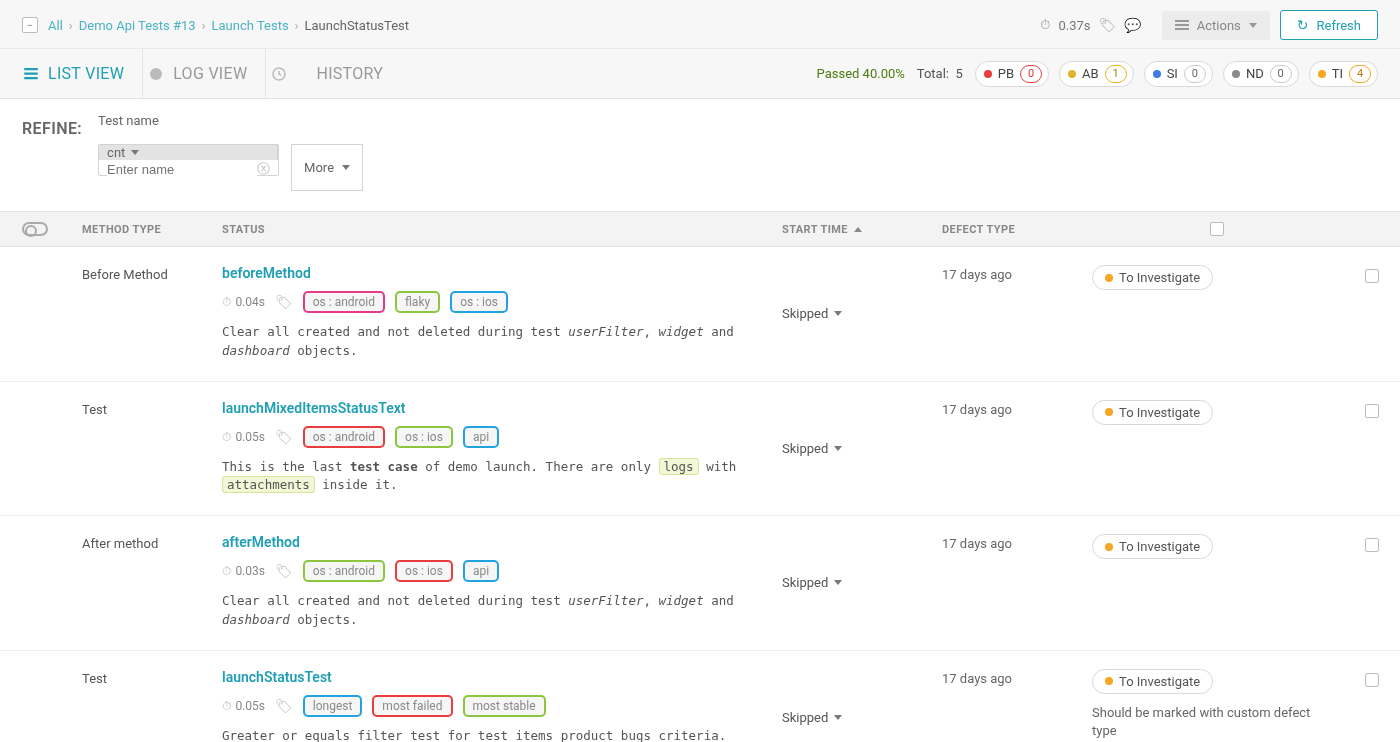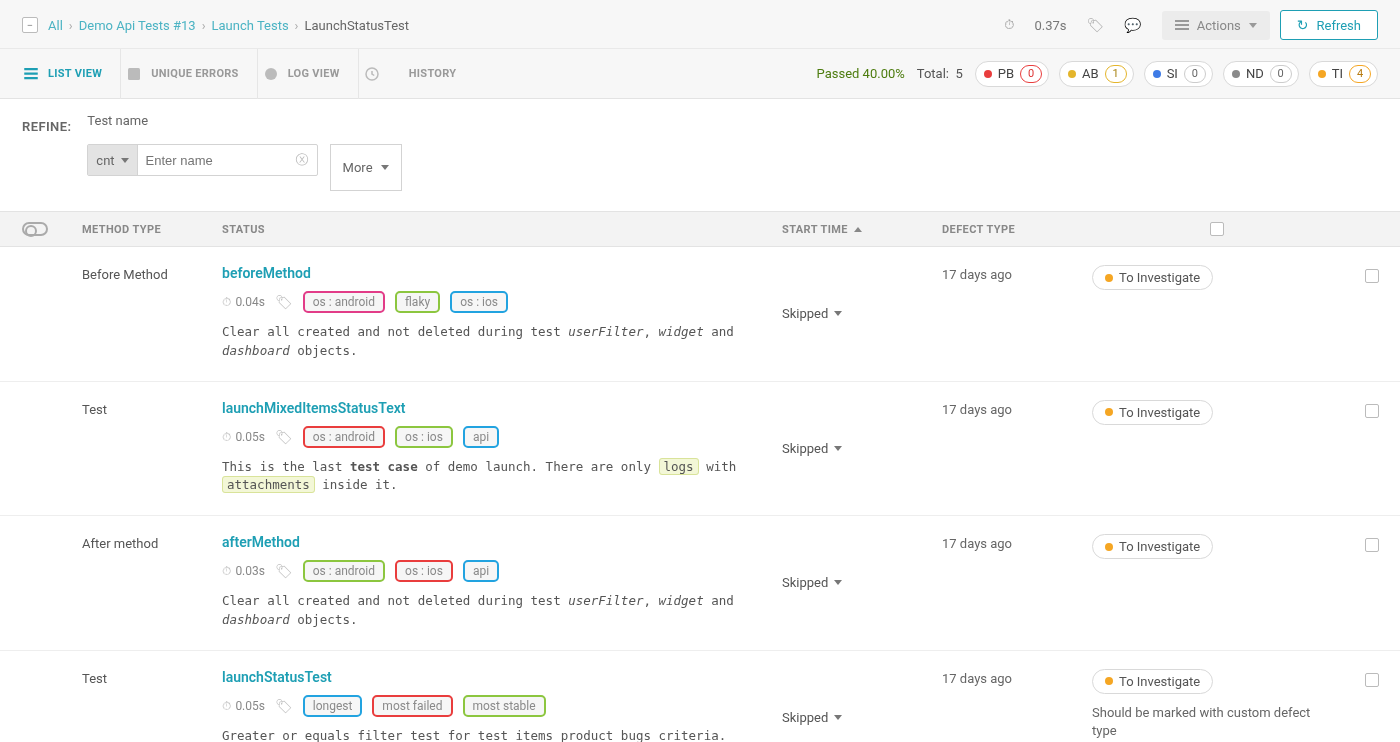--- a/index.html
+++ b/index.html
@@ -20,21 +20,21 @@
   .breadcrumb { display: flex; align-items: center; gap: 6px; font-size: 13px; color: #666; }
   .crumb-sep { color: #aaa; }
   .crumb-link { color: #4bb3c3; cursor: pointer; }
   .crumb-current { color: #666; }
   .collapse-toggle {
     width: 16px; height: 16px; border: 1px solid #bbb; border-radius: 2px;
     display: inline-flex; align-items: center; justify-content: center;
     font-size: 11px; color: #888; margin-right: 4px; background: #fff;
   }
   .top-right { display: flex; align-items: center; gap: 10px; color: #777; }
-  .top-meta { display: flex; align-items: center; gap: 20px; margin-right: 10px; }
+  .top-meta { display: flex; align-items: center; gap: 8px; margin-right: 10px; }
   .clock-ico::before { content: "\23F1"; font-size: 13px; color: #999; }
   .tag-ico, .chat-ico { font-size: 14px; color: #aaa; }
   .actions-btn {
     display: flex; align-items: center; gap: 8px;
     padding: 6px 12px; border: 1px solid transparent; border-radius: 3px;
     color: #888; cursor: pointer; background: #ececec;
   }
   .burger { display: inline-block; width: 14px; height: 10px;
     background: linear-gradient(#999, #999) 0 0/100% 2px no-repeat,
                 linear-gradient(#999,#999) 0 4px/100% 2px no-repeat,
@@ -49,22 +49,22 @@
 
   
   .tabsbar {
     display: flex; align-items: center; justify-content: space-between;
     padding: 0 22px; background: #f7f7f7; height: 50px;
     border-bottom: 1px solid #e3e3e3;
   }
   .tabs-left { display: flex; align-items: center; }
   .tab {
     display: flex; align-items: center; gap: 8px; padding: 0 18px 0 4px;
-    height: 50px; color: #999; text-transform: uppercase; font-weight: 700;
-    letter-spacing: .3px; cursor: pointer; font-size: 11px;
+    height: 50px; color: #999; text-transform: uppercase; font-weight: 400;
+    letter-spacing: .3px; cursor: pointer; font-size: 16px;
     border-right: 1px solid #e6e6e6;
     justify-content: space-between;
   }
   .tab:first-child { padding-left: 0; }
   .tab.active { color: #1e9fb4; }
   .tab-ico { width: 18px; height: 18px; display: inline-flex; align-items: center; justify-content: center; }
   .tab-ico svg { width: 18px; height: 18px; }
   .tabs-right { display: flex; align-items: center; gap: 12px; }
   .pass-pct { color: #4d7c0f; }
   .total-count { color: #555; }
@@ -83,25 +83,25 @@
   }
   .pill-pb .pill-count { border-color: #e93d3d; color: #d33; }
   .pill-ti .pill-count { border-color: #f5a623; color: #b77b12; }
   .pill-ab .pill-count { border-color: #e4b52b; color: #a88414; }
 
   
   .refine {
     padding: 14px 22px 20px 22px;
     display: flex; gap: 16px; align-items: flex-start;
   }
-  .refine-label { font-weight: 600; color: #666; padding-top: 6px; font-size: 13px; letter-spacing: .4px;}
+  .refine-label { font-weight: 600; color: #666; padding-top: 6px; font-size: 16px; letter-spacing: .4px;}
   .refine-body { display: flex; flex-direction: column; gap: 16px; }
   .refine-title { color: #666; font-size: 13px; }
   .refine-row { display: flex; gap: 12px; }
-  .input-group { display: flex; border: 1px solid #d3d3d3; border-radius: 2px; height: 32px; background: #fff; }
+  .input-group { display: flex; border: 1px solid #d3d3d3; border-radius: 2px; height: 32px; background: #fff; flex-direction: column; }
   .dropdown-chip {
     background: #e3e3e3; color: #666; padding: 0 8px;
     display: flex; align-items: center; gap: 6px; border-right: 1px solid #d3d3d3;
     cursor: pointer;
   }
   .input-wrap { display: flex; align-items: center; padding: 0 8px; }
   input.name-input { border: none; outline: none; width: 150px; font-size: 13px; color: #555; }
   .clear-ico { color: #bbb; cursor: pointer; }
   .more-btn {
     border: 1px solid #d3d3d3; height: 47px; padding: 0 12px;
@@ -213,28 +213,20 @@
   <div class="tabs-left">
     <div class="tab active">
       <span class="tab-ico">
         <svg viewBox="0 0 24 24" fill="#1e9fb4">
             <rect x="3" y="4" width="18" height="3"></rect>
             <rect x="3" y="10" width="18" height="3"></rect>
             <rect x="3" y="16" width="18" height="3"></rect>
           </svg>
       </span>
       <span>LIST VIEW</span>
-    </div>
-    <div class="tab">
-      <span class="tab-ico">
-        <svg viewBox="0 0 24 24" fill="#bbb">
-            <rect x="4" y="4" width="16" height="16" rx="2"></rect>
-          </svg>
-      </span>
-      <span>UNIQUE ERRORS</span>
     </div>
     <div class="tab">
       <span class="tab-ico">
         <svg viewBox="0 0 24 24" fill="#bbb">
             <circle cx="12" cy="12" r="8"></circle>
           </svg>
       </span>
       <span>LOG VIEW</span>
     </div>
     <div class="tab" style="border-right:none;gap:28px;">

